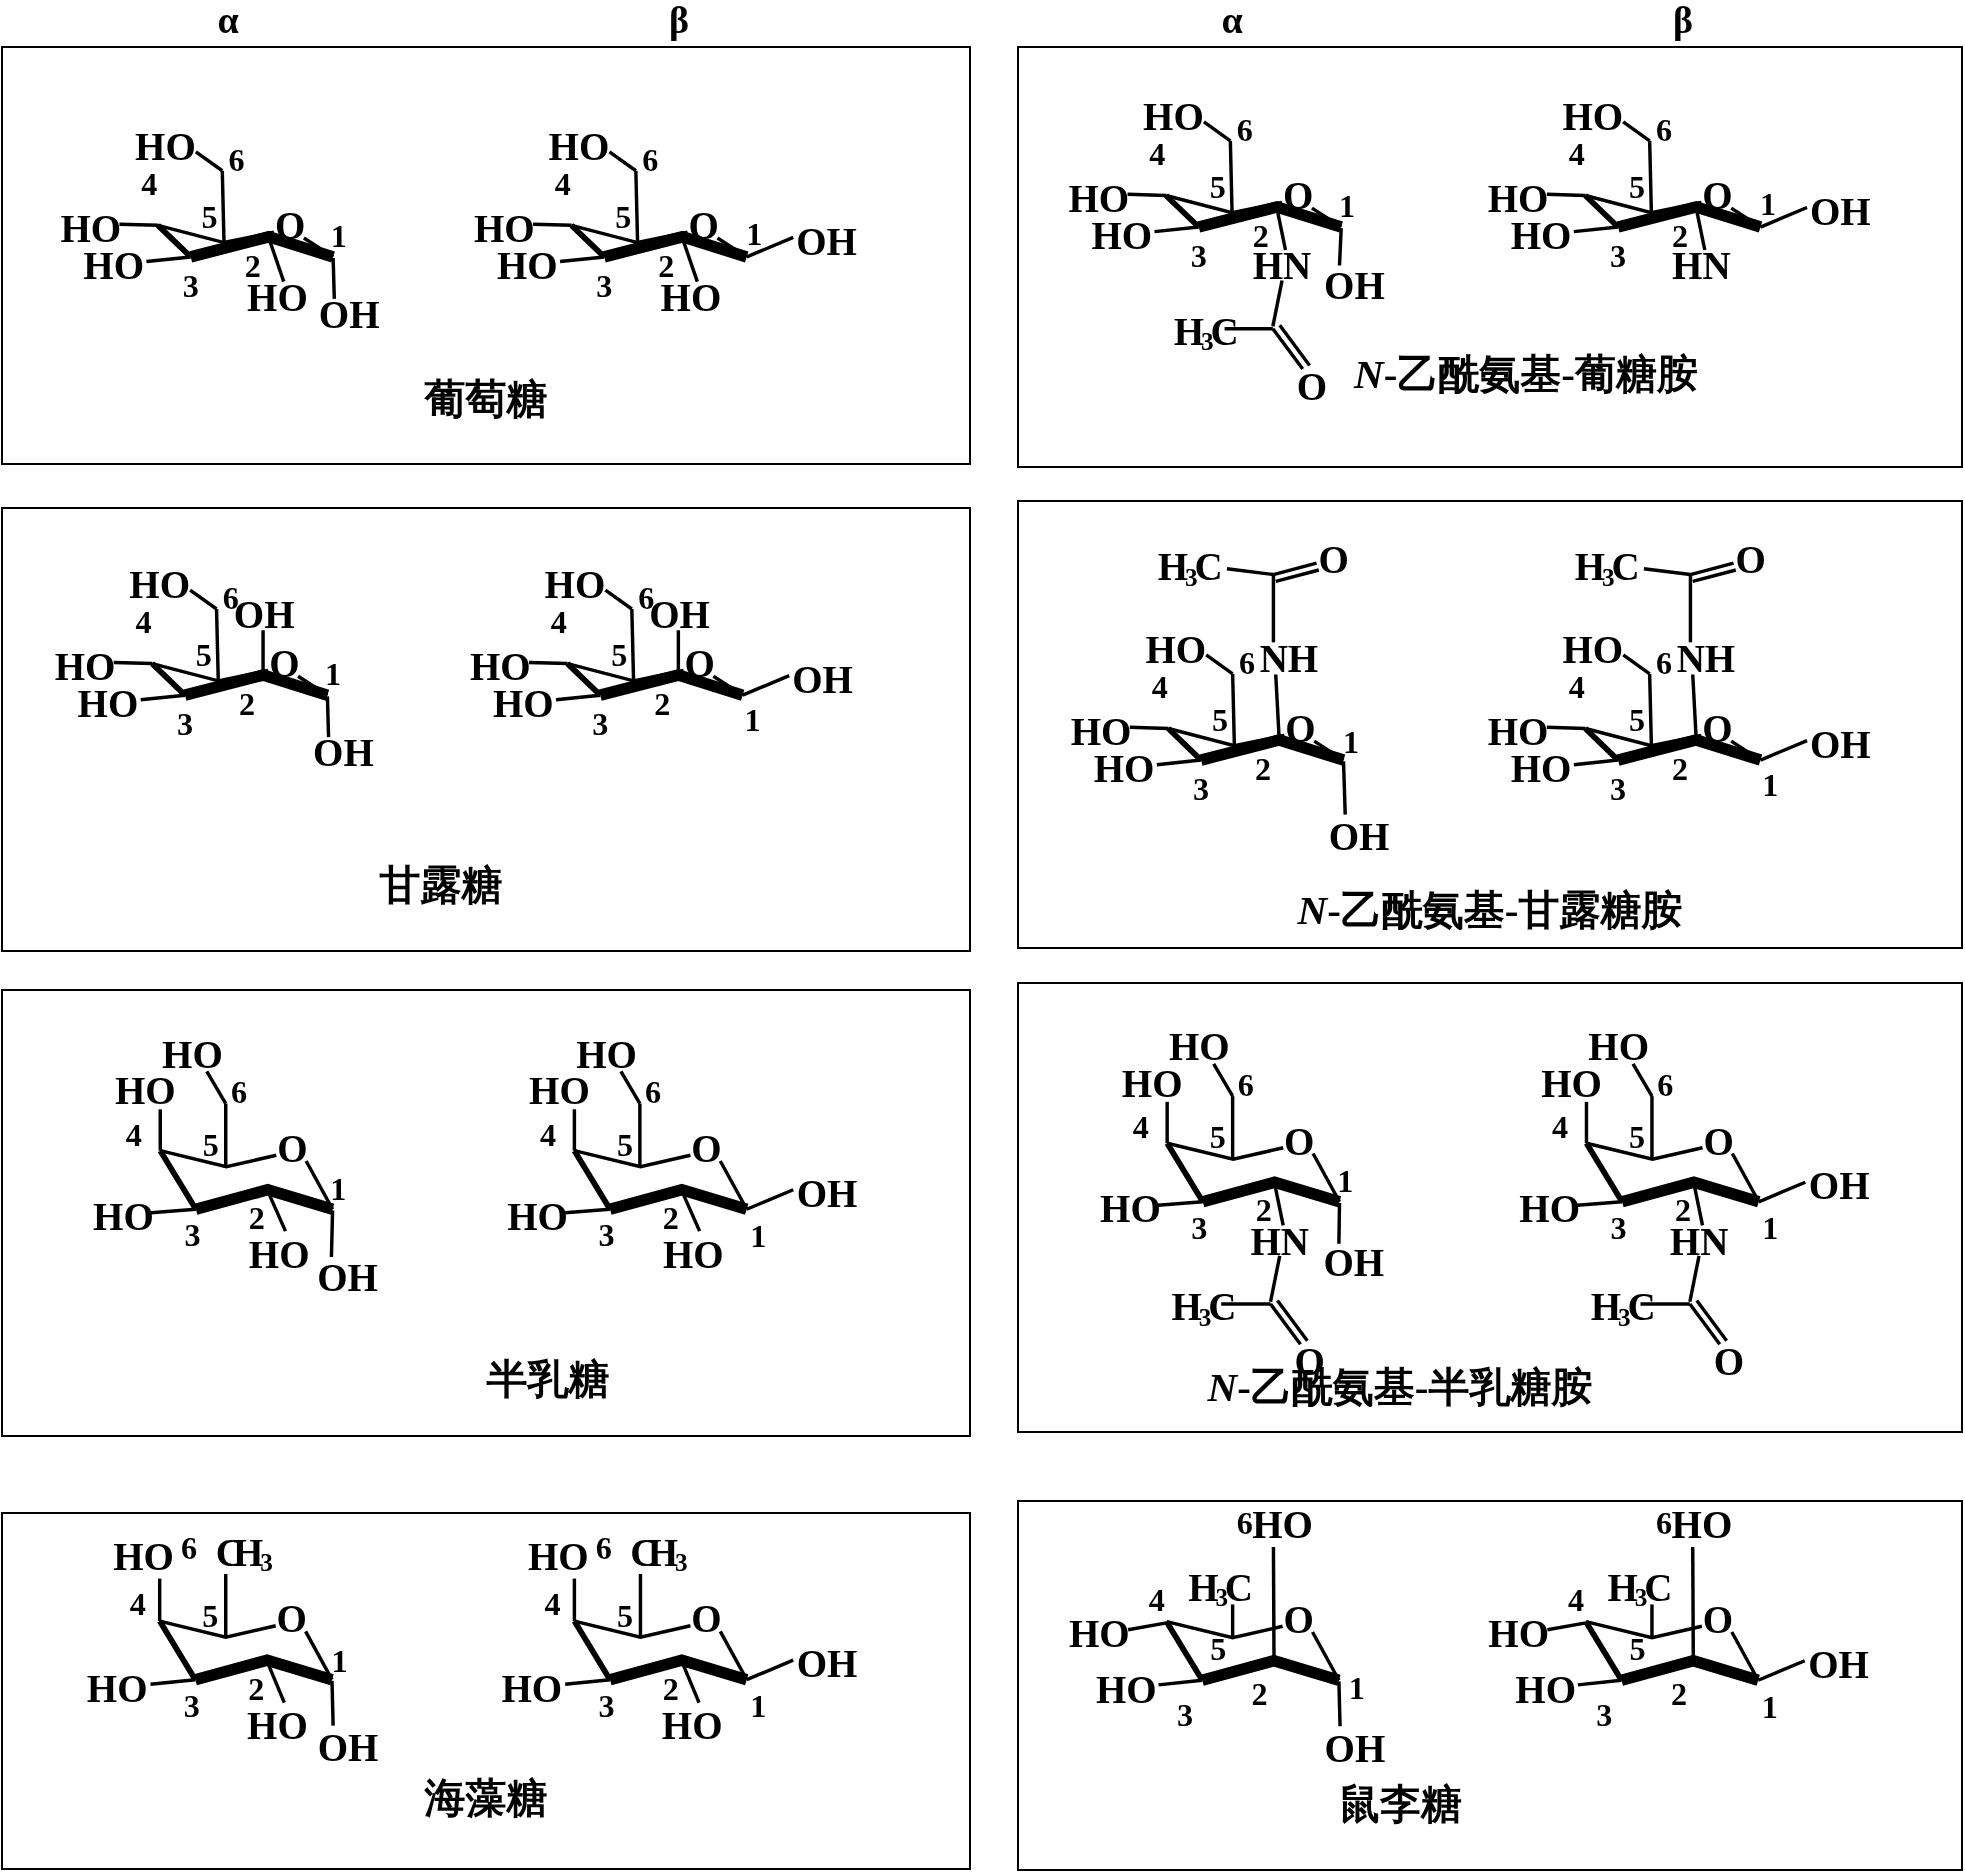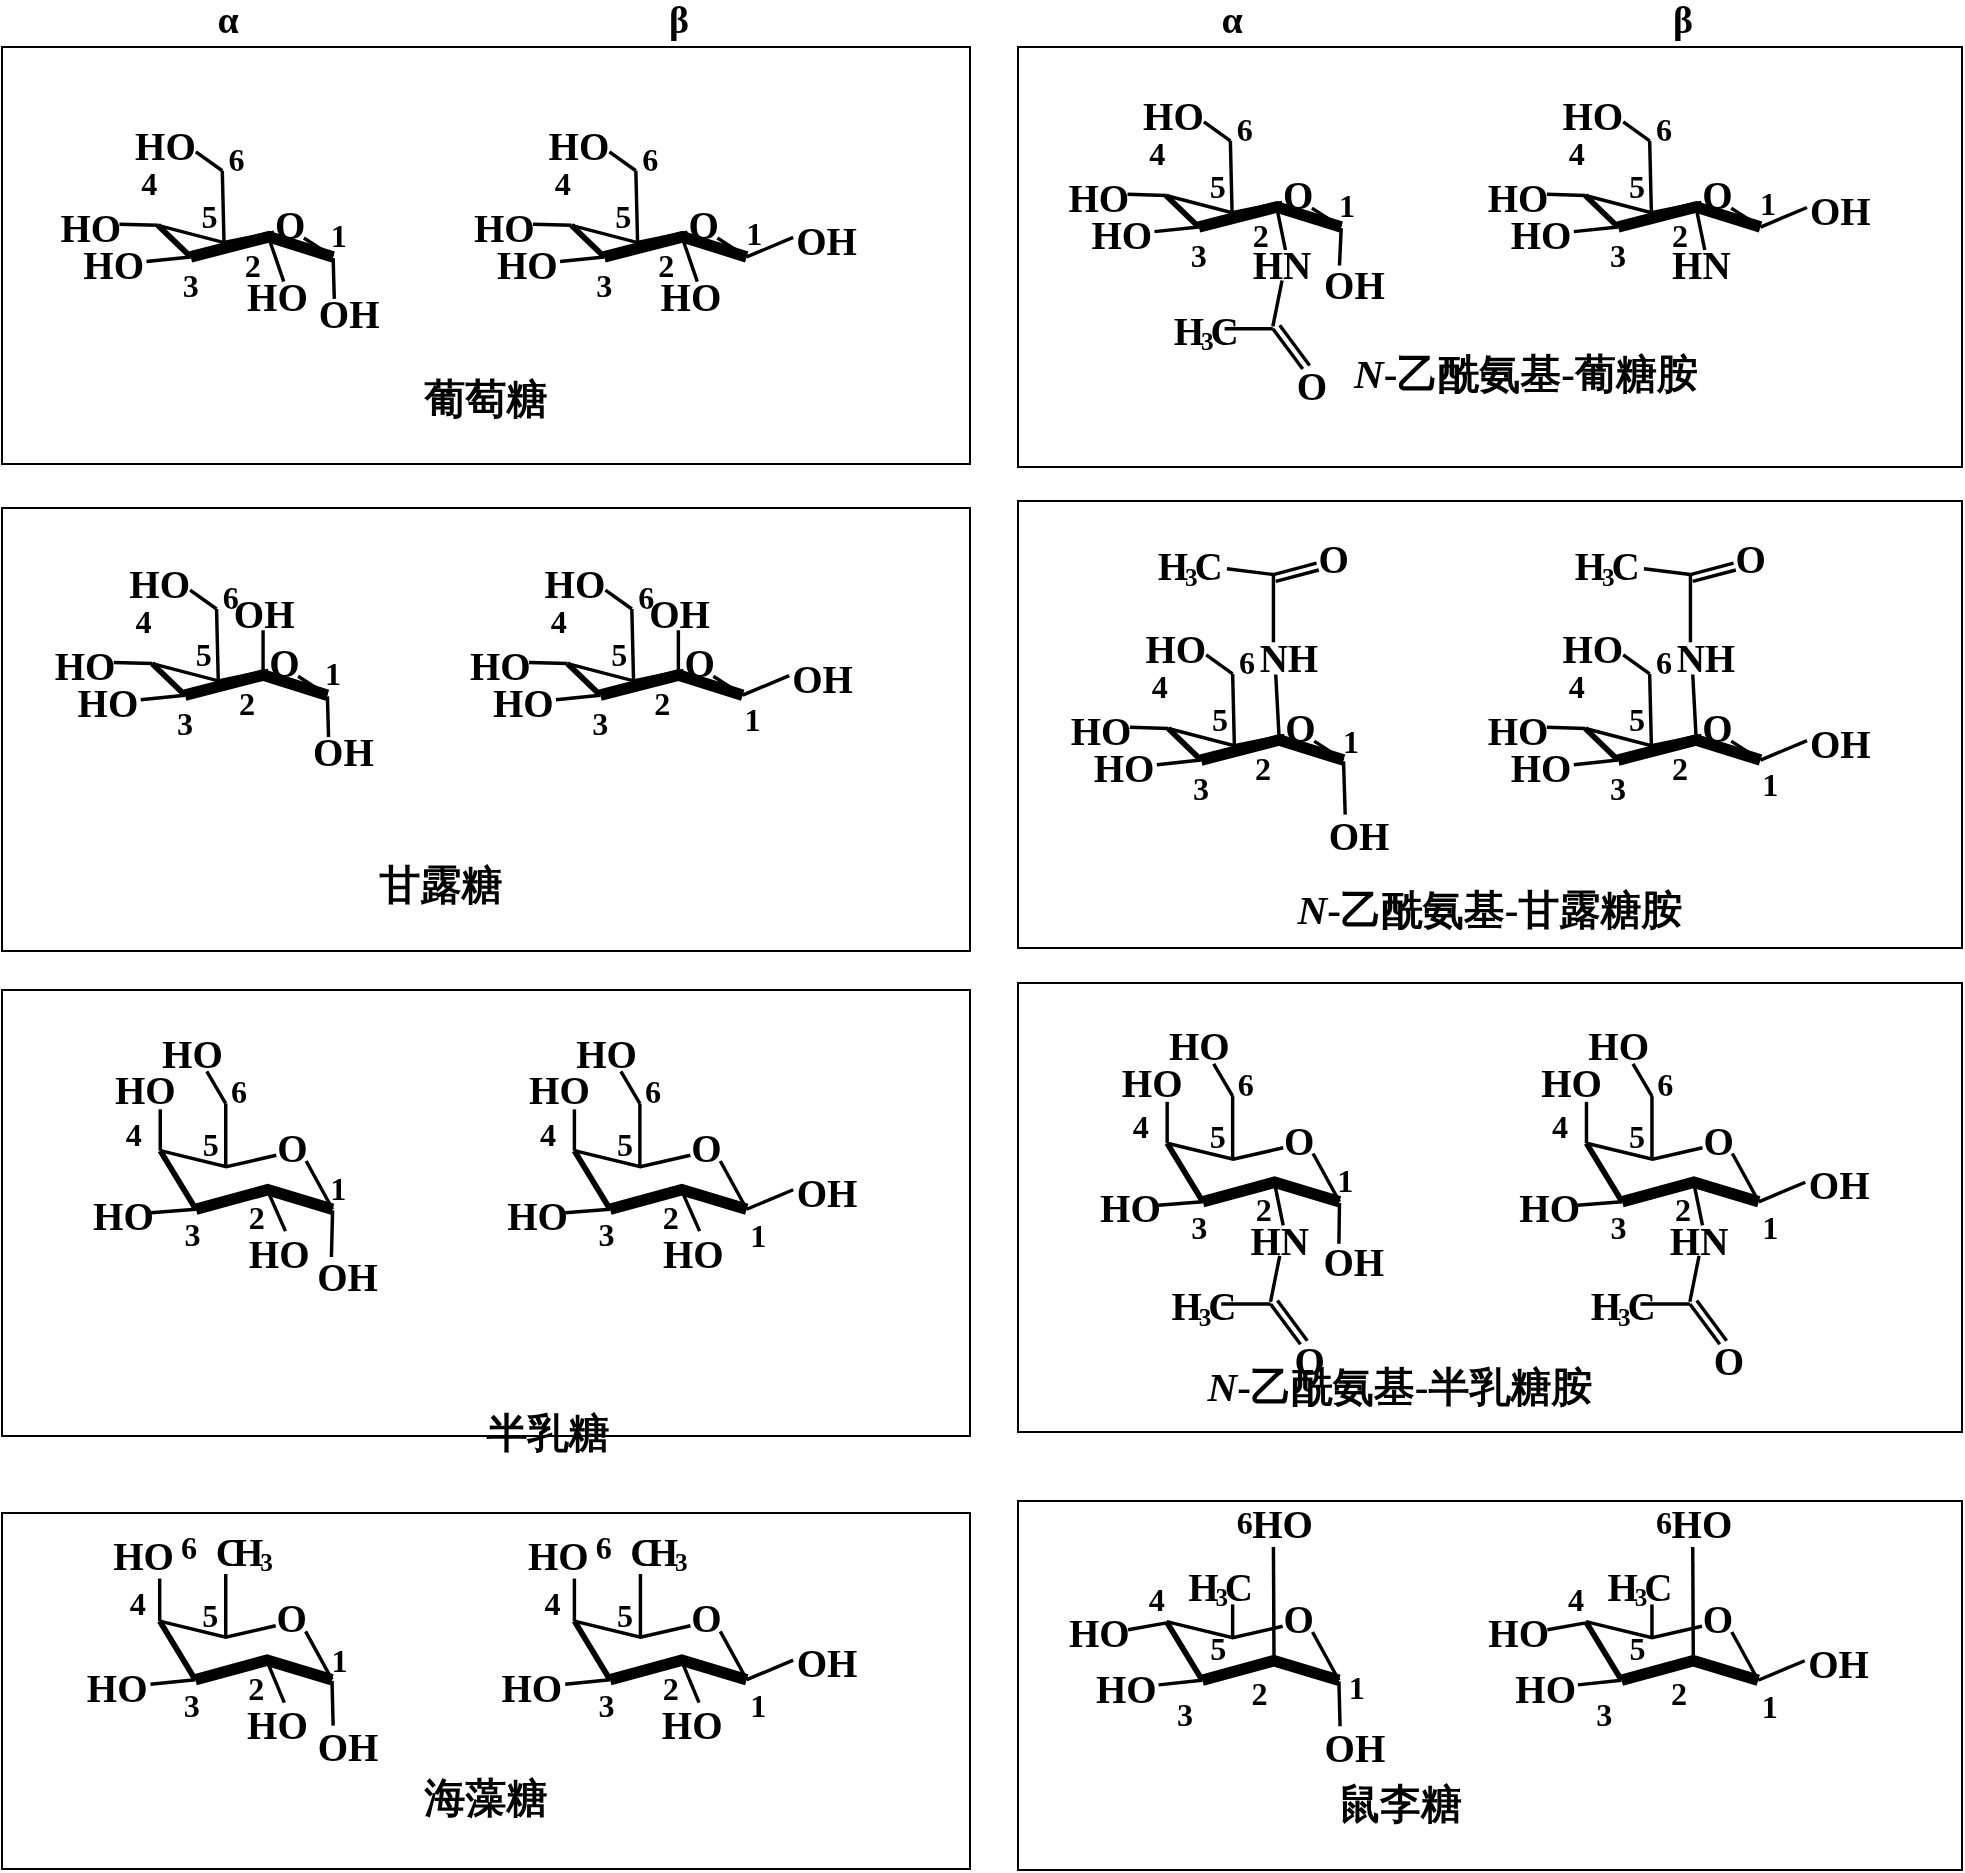--- a/index.html
+++ b/index.html
@@ -12,21 +12,21 @@
   .p5{left:1.1px;top:989px;width:970px;height:448px}
   .p6{left:1017px;top:982px;width:946px;height:451px}
   .p7{left:1.1px;top:1512px;width:970px;height:358px}
   .p8{left:1017px;top:1500px;width:946px;height:371px}
   .caption{position:absolute;text-align:center;font-size:41px;font-weight:700;color:#000;line-height:1;}
   .caption i{font-style:italic;font-family:"Liberation Serif",serif;}
   .c1{left:1.1px;top:379px;width:970px}
   .c2{left:1017px;top:354px;width:1018px}
   .c3{left:1px;top:865px;width:880px}
   .c4{left:1017px;top:890px;width:946px}
-  .c5{left:1.1px;top:1413px;width:1094px}
+  .c5{left:1.1px;top:1359px;width:1094px}
   .c6{left:1017px;top:1367px;width:766px}
   .c7{left:1.1px;top:1778px;width:970px}
   .c8{left:1017px;top:1784px;width:767px}
   .hdr{position:absolute;top:0;width:92px;text-align:center;font-size:38px;font-weight:600;color:#000;line-height:1.1;}
   .h1{left:182px}.h2{left:633px}.h3{left:1186px}.h4{left:1637px}
   #canvas{position:absolute;left:0;top:0;}
   #canvas text{font-family:"Liberation Serif",serif;font-weight:700;fill:#000;}
 </style>
 </head>
 <body>

